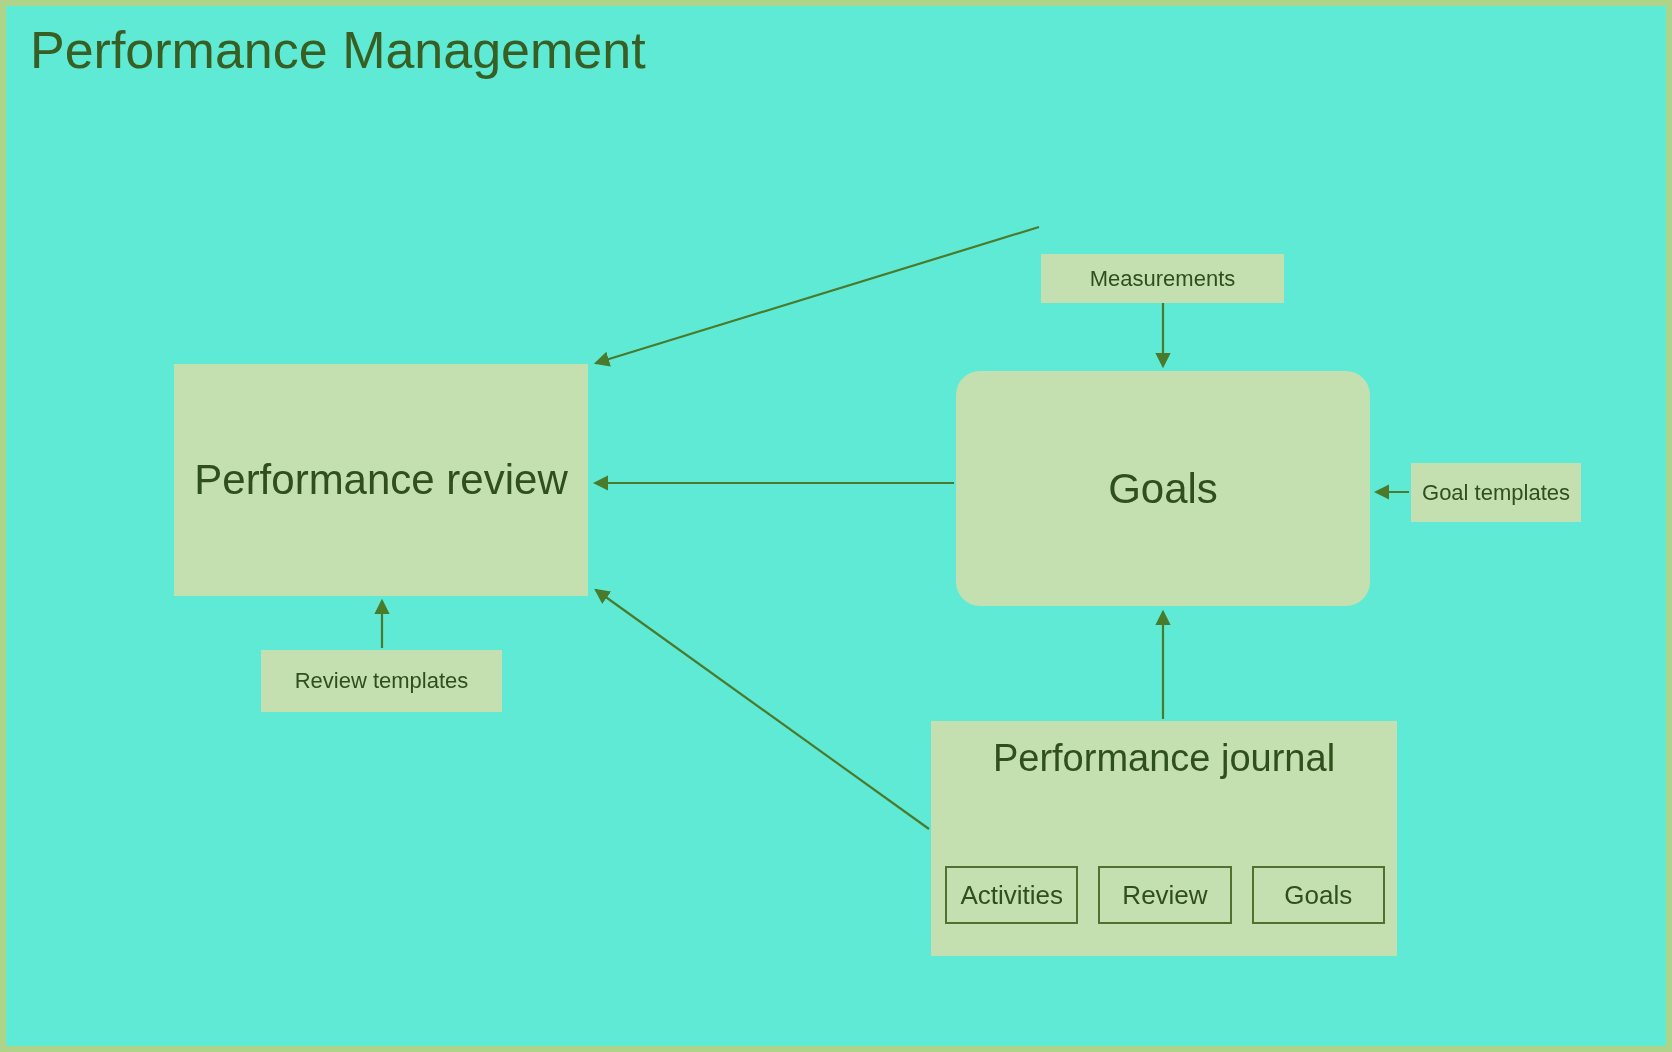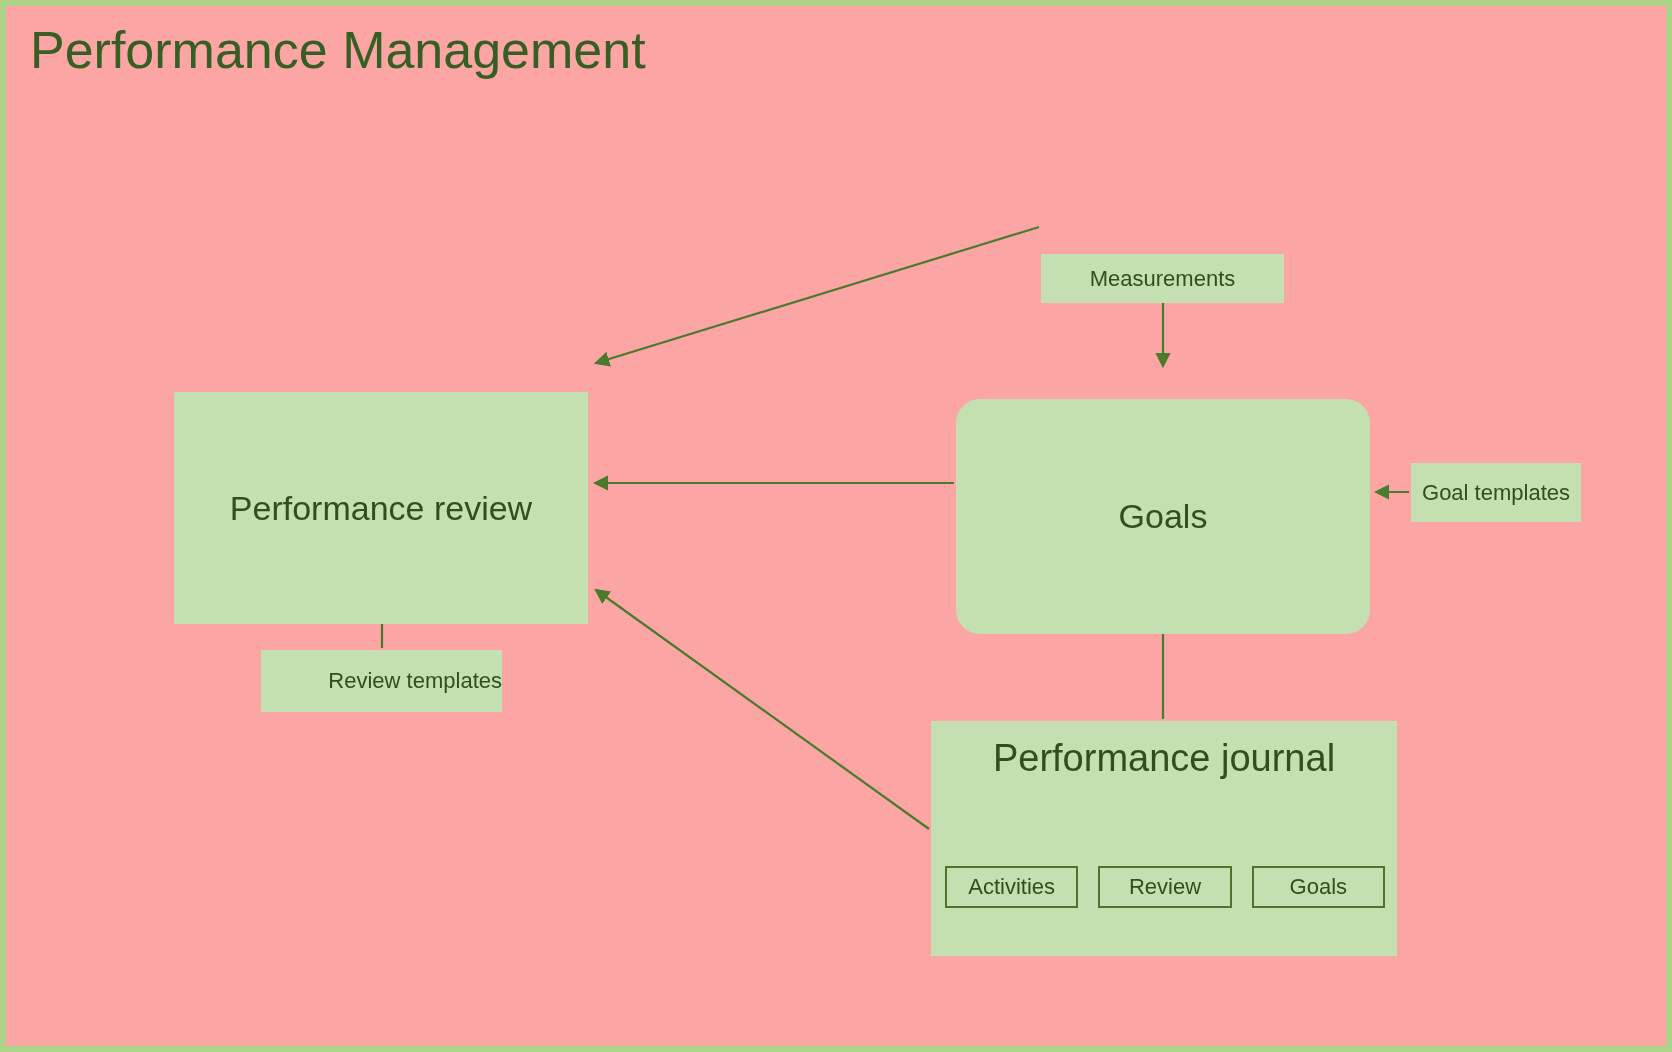--- a/index.html
+++ b/index.html
@@ -12,21 +12,21 @@
     height: 1052px;
     font-family: "Liberation Sans", sans-serif;
     overflow: hidden;
   }
   #canvas {
     position: relative;
     width: 1672px;
     height: 1052px;
     box-sizing: border-box;
     border: 6px solid #aed48a;
-    background: #fca5a5;
+    background: #5eead4;
   }
   #svg-arrows {
     position: absolute;
     left: 0;
     top: 0;
     width: 1672px;
     height: 1052px;
     pointer-events: none;
   }
   .title {
@@ -44,22 +44,21 @@
     position: absolute;
     background: #c4dfb0;
     color: #2f4f1c;
     display: flex;
     align-items: center;
     justify-content: center;
     box-sizing: border-box;
     text-align: center;
   }
   .node-big {
-    font-size: 34px;
-    margin-top: 28px;
+    font-size: 42px;
   }
   .node-small {
     font-size: 22px;
   }
   #node-performance-review {
     left: 168px;
     top: 358px;
     width: 414px;
     height: 232px;
   }
@@ -81,21 +80,20 @@
     left: 1405px;
     top: 457px;
     width: 170px;
     height: 59px;
   }
   #node-review-templates {
     left: 255px;
     top: 644px;
     width: 241px;
     height: 62px;
-    justify-content: flex-end;
   }
   #node-performance-journal {
     left: 925px;
     top: 715px;
     width: 466px;
     height: 235px;
     display: block;
   }
   .journal-title {
     position: absolute;
@@ -114,22 +112,22 @@
     top: 145px;
     width: 440px;
     display: flex;
     gap: 20px;
   }
   .chip {
     flex: 1;
     border: 2px solid #51722f;
     background: #c4dfb0;
     color: #2f4f1c;
-    font-size: 22px;
-    height: 42px;
+    font-size: 26px;
+    height: 58px;
     display: flex;
     align-items: center;
     justify-content: center;
     box-sizing: border-box;
   }
 </style>
 </head>
 <body>
 
 <div id="canvas">

